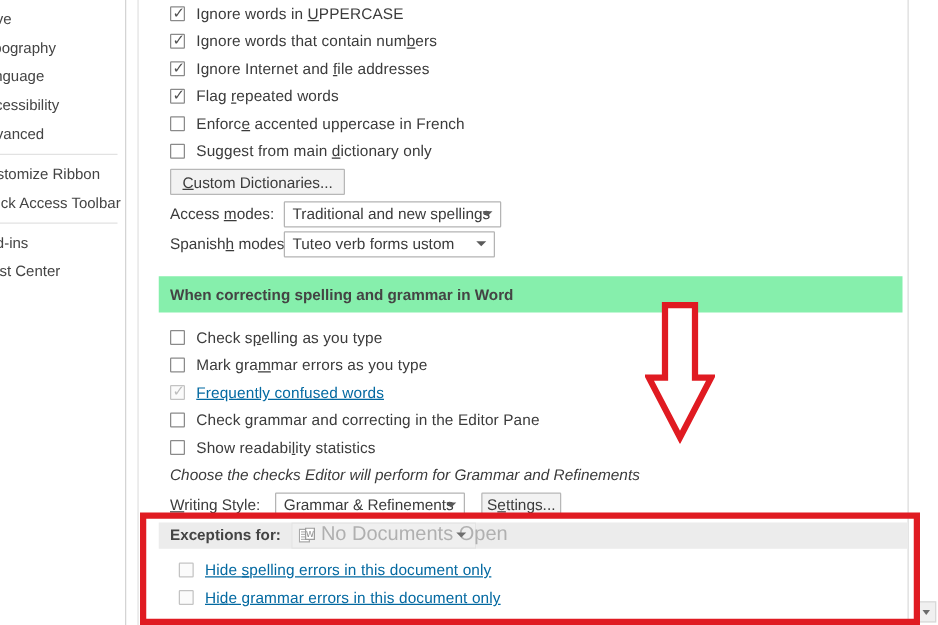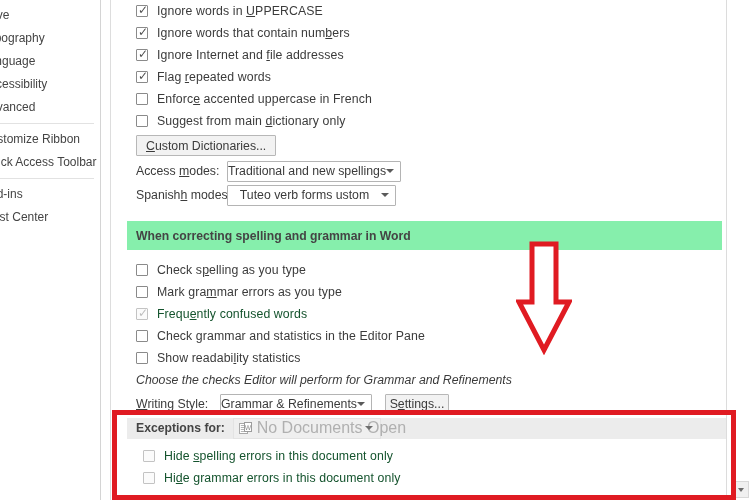--- a/index.html
+++ b/index.html
@@ -86,21 +86,21 @@
     font-family: "DejaVu Sans", sans-serif;
   }
   .checkbox.disabled .tick { color: #bdbdbd; }
 
   .cb-label {
     font-size: 12.3px;
     color: #3b3b3b;
     white-space: nowrap;
     letter-spacing: 0.1px;
   }
-  .cb-label.disabled { color: #14532d; }
+  .cb-label.disabled { color: #0369a1; text-decoration: underline; }
   .u { text-decoration: underline; }
 
   .btn {
     display: inline-flex;
     align-items: center;
     justify-content: center;
     height: 21px;
     padding: 0 9px;
     font-size: 12.3px;
     color: #3b3b3b;
@@ -131,21 +131,20 @@
     border: 1px solid #b4b4b4;
     border-radius: 1px;
     display: flex;
     align-items: center;
     padding-left: 6px;
     padding-right: 20px;
     font-size: 12.3px;
     color: #3b3b3b;
     white-space: nowrap;
     cursor: default;
-    justify-content: center;
   }
   .combo .caret {
     position: absolute;
     right: 6px; top: 50%;
     transform: translateY(-50%);
     width: 0; height: 0;
     border-left: 4px solid transparent;
     border-right: 4px solid transparent;
     border-top: 4px solid #5a5a5a;
   }
@@ -382,21 +381,21 @@
           <span class="cb-label">Mark gra<span class="u">m</span>mar errors as you type</span>
         </div>
         <div class="cb-row">
           <span class="checkbox disabled">
             <span class="tick">✓</span>
           </span>
           <span class="cb-label disabled">Frequ<span class="u">e</span>ntly confused words</span>
         </div>
         <div class="cb-row">
           <span class="checkbox"></span>
-          <span class="cb-label">Check grammar and statistics in the Editor Pane</span>
+          <span class="cb-label">Check grammar and correcting in the Editor Pane</span>
         </div>
         <div class="cb-row">
           <span class="checkbox"></span>
           <span class="cb-label">Show readabi<span class="u">l</span>ity statistics</span>
         </div>
       </div>
 
     <div class="para">Choose the checks Editor will perform for Grammar and Refinements</div>
 
     <div class="field-row" style="height:26px;">

